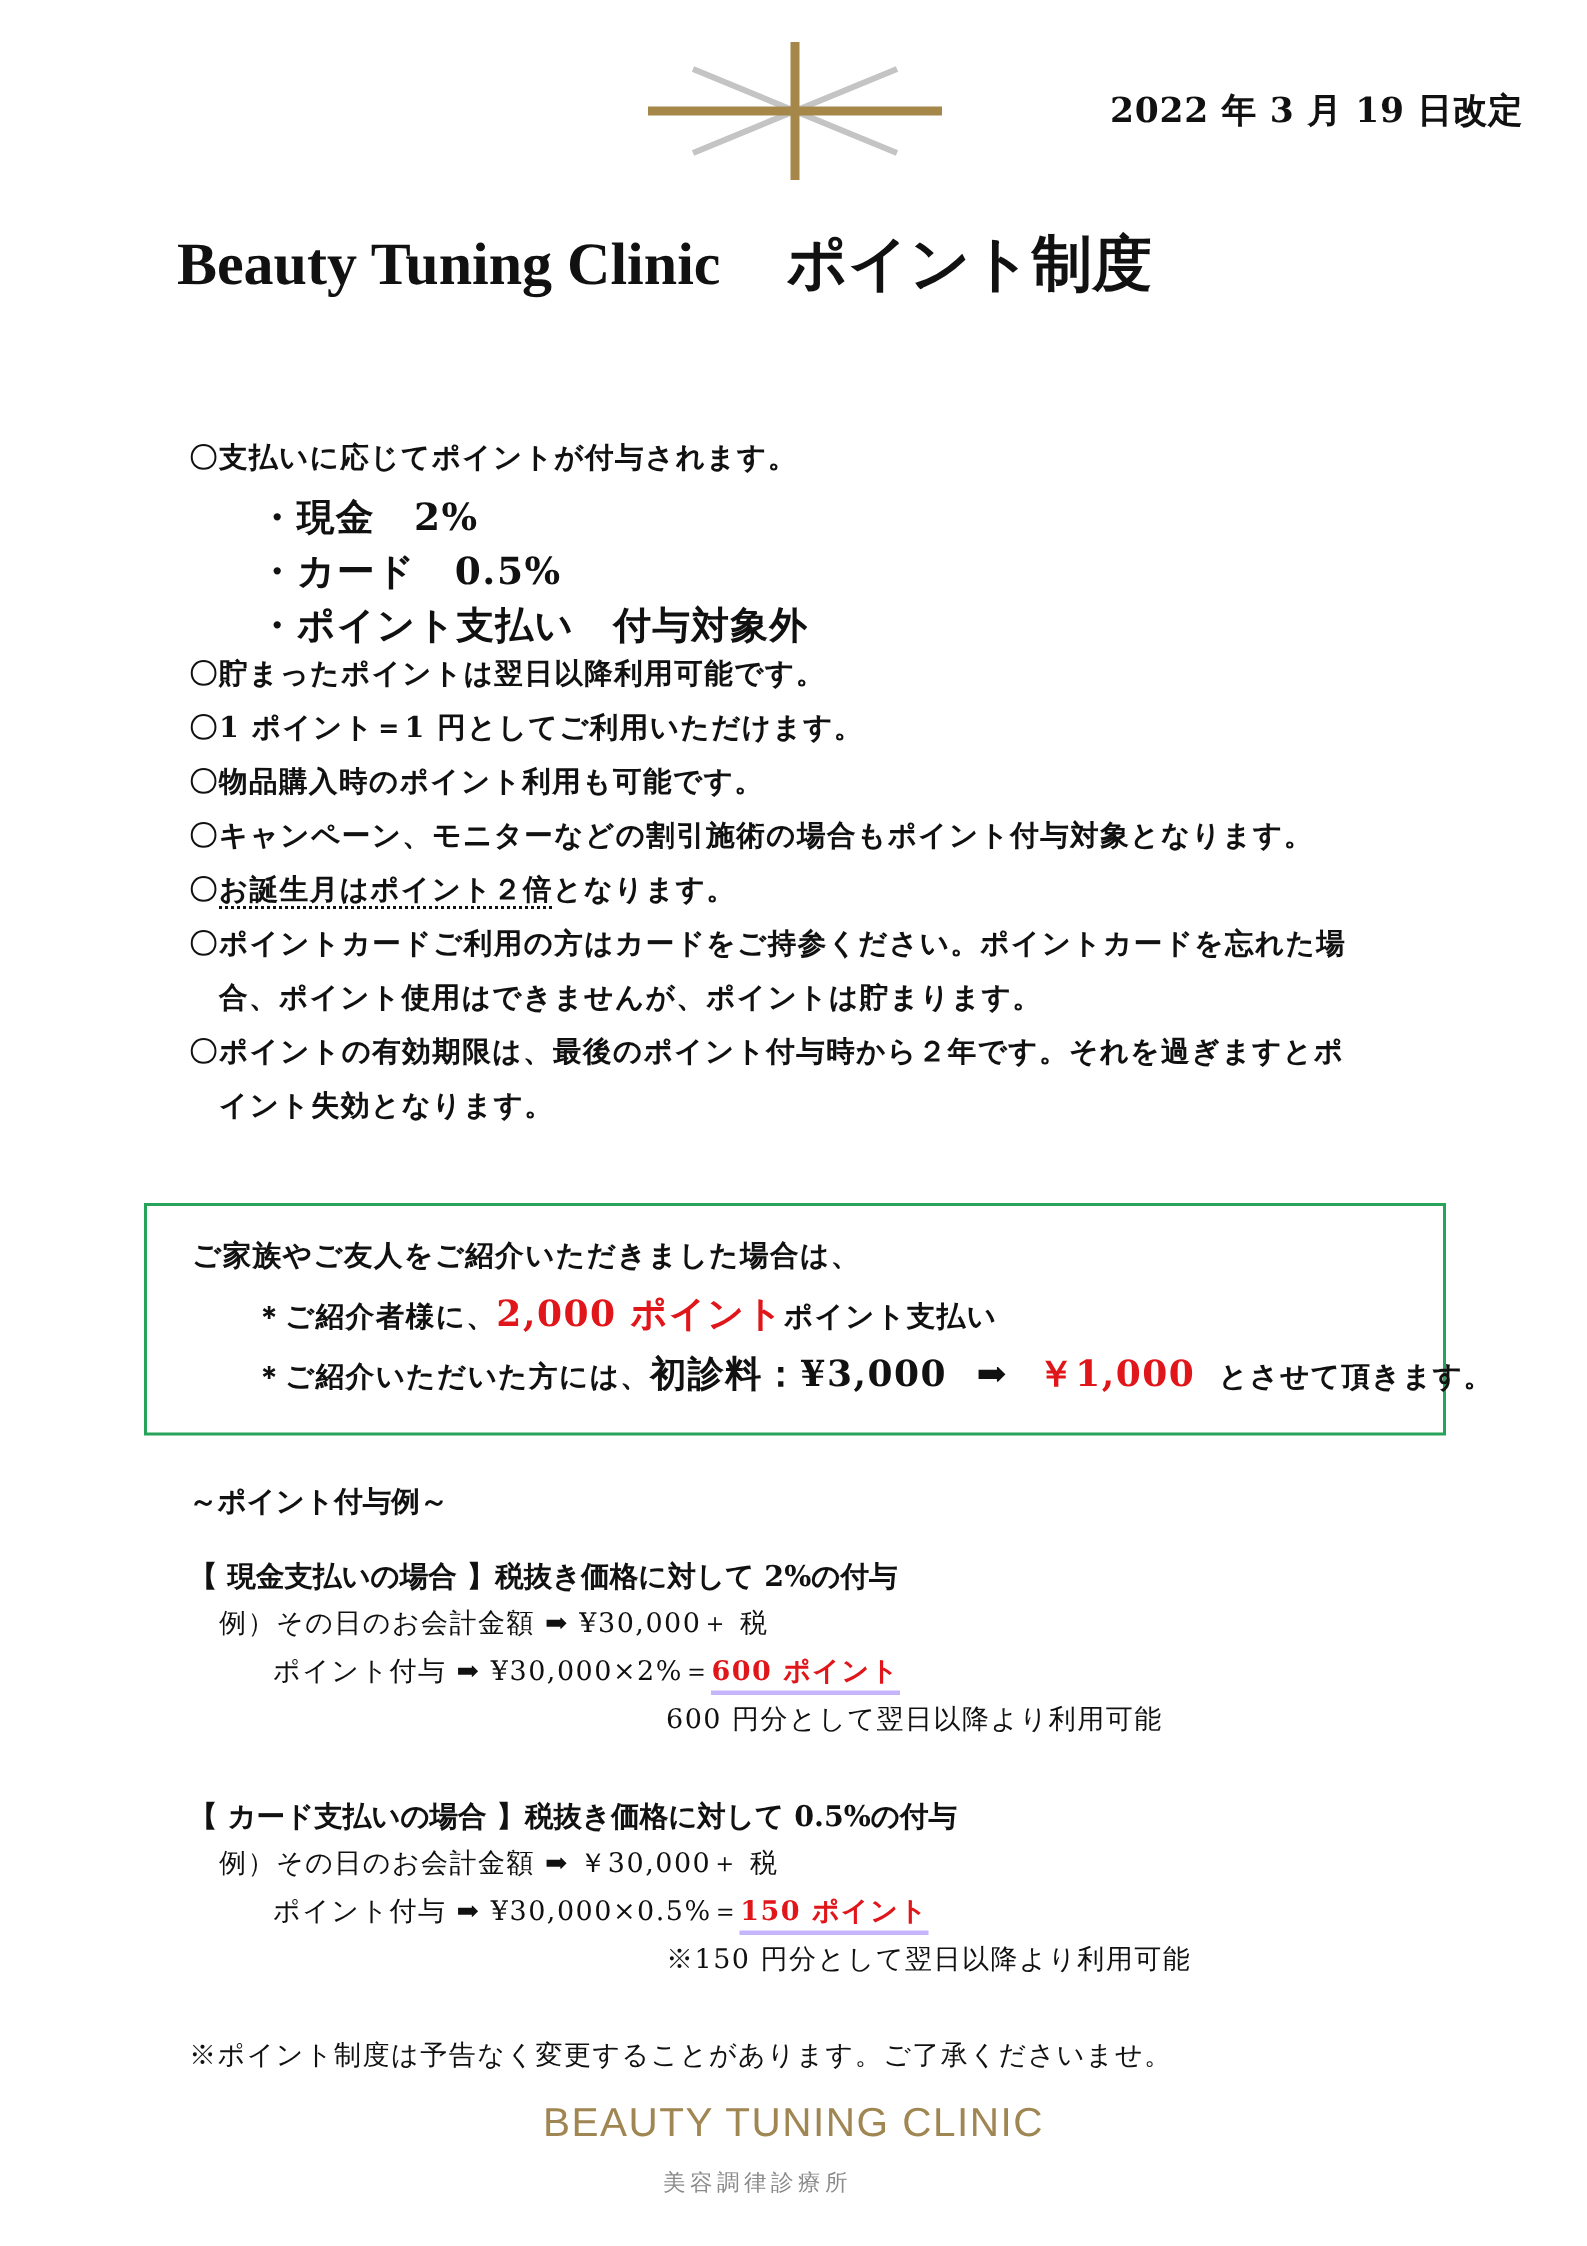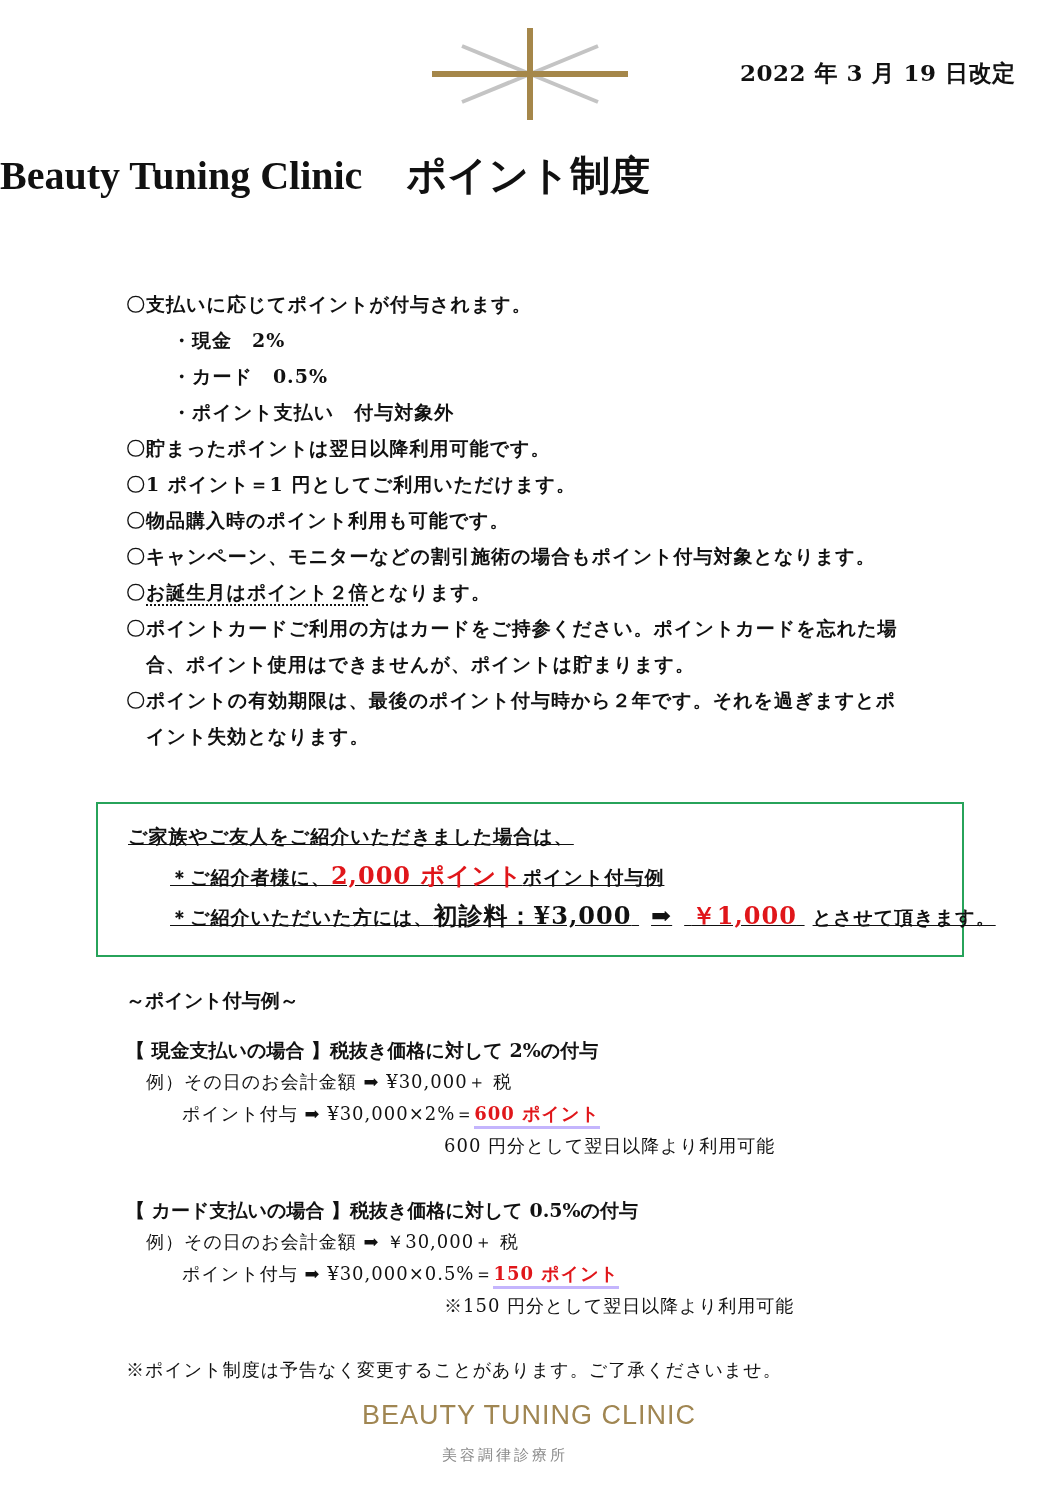--- a/index.html
+++ b/index.html
@@ -1,29 +1,29 @@
 <!DOCTYPE html>
 <html><head>
 <meta charset="utf-8">
 <style>
   html, body { margin: 0; padding: 0; background: #ffffff; }
   body { width: 1058px; height: 1497px; position: relative; overflow: hidden;
          font-family: "DejaVu Serif", "Liberation Serif", serif; color: #111; }
   .abs { position: absolute; }
   .logo-mark { left: 432px; top: 28px; width: 196px; height: 92px; }
   .date { left: 740px; top: 58px; font-size: 23px; font-weight: bold; white-space: nowrap; letter-spacing: 0.5px; }
-  .title { left: 0; width: 886px; top: 148px; text-align: left; font-size: 40px; font-weight: bold;
+  .title { left: 0; width: 886px; top: 148px; text-align: center; font-size: 40px; font-weight: bold;
            font-family: "Liberation Serif", "DejaVu Serif", serif; white-space: nowrap; }
   .title .gap { display: inline-block; width: 44px; }
   .rule { font-size: 19px; font-weight: bold; white-space: nowrap; letter-spacing: 1px; }
-  .sub { font-size: 19px; font-weight: bold; white-space: nowrap; letter-spacing: 1px; }
+  .sub { font-size: 25px; font-weight: bold; white-space: nowrap; letter-spacing: 1px; }
   .ul { text-underline-offset: 5px; text-decoration-thickness: 2px; }
   .ul-wavy { text-decoration: underline; text-decoration-style: dotted; text-underline-offset: 6px; }
   .box { left: 96px; top: 802px; width: 868px; height: 155px; border: 2px solid #27a35a; box-sizing: border-box; }
-  .box-line { font-size: 19px; font-weight: bold; white-space: nowrap; letter-spacing: 1px; text-decoration: underline; }
+  .box-line { font-size: 19px; font-weight: bold; white-space: nowrap; letter-spacing: 1px; }
   .red { color: #e0161a; }
   .big { font-size: 24px; text-align: right; }
   .ex-head { font-size: 19px; font-weight: bold; white-space: nowrap; }
   .ex-line { font-size: 18px; white-space: nowrap; letter-spacing: 1px; }
   .red-ul { color: #e0161a; font-weight: bold; border-bottom: 3px solid #c4b5fd; padding-bottom: 2px; }
   .footer-brand { left: 0; width: 1058px; top: 1400px; text-align: center; font-size: 27px; color: #a08652;
                   font-family: "Liberation Sans", "DejaVu Sans", sans-serif; letter-spacing: 1px; }
   .footer-sub { left: 0; width: 1010px; top: 1446px; text-align: center; font-size: 15px; color: #8a8a8a; letter-spacing: 3px; }
 </style>
 </head>
@@ -56,21 +56,21 @@
   <span>〇</span><span class="ul-wavy">お誕生月はポイント２倍</span><span>となります。</span>
 </div>
 <div class="abs rule" style="left:126px; top:616px;">〇ポイントカードご利用の方はカードをご持参ください。ポイントカードを忘れた場</div>
 <div class="abs rule" style="left:146px; top:652px;">合、ポイント使用はできませんが、ポイントは貯まります。</div>
 <div class="abs rule" style="left:126px; top:688px;">〇ポイントの有効期限は、最後のポイント付与時から２年です。それを過ぎますとポ</div>
 <div class="abs rule" style="left:146px; top:724px;">イント失効となります。</div>
 
 <div class="abs box"></div>
 <div class="abs box-line" style="left:128px; top:824px;">ご家族やご友人をご紹介いただきました場合は、</div>
 <div class="abs box-line" style="left:170px; top:860px;">
-  <span>＊ご紹介者様に、</span><span class="red big">2,000 ポイント</span><span>ポイント付与例</span>
+  <span>＊ご紹介者様に、</span><span class="red big">2,000 ポイント</span><span>ポイント支払い</span>
 </div>
 <div class="abs box-line" style="left:170px; top:900px;">
   <span>＊ご紹介いただいた方には、</span><span class="big">初診料：¥3,000</span>
   <span class="big" style="margin:0 12px;">➡</span>
   <span class="red big">￥1,000</span>
   <span style="margin-left:8px;">とさせて頂きます。</span>
 </div>
 
 <div class="abs ex-head" style="left:126px; top:988px;">～ポイント付与例～</div>
 

